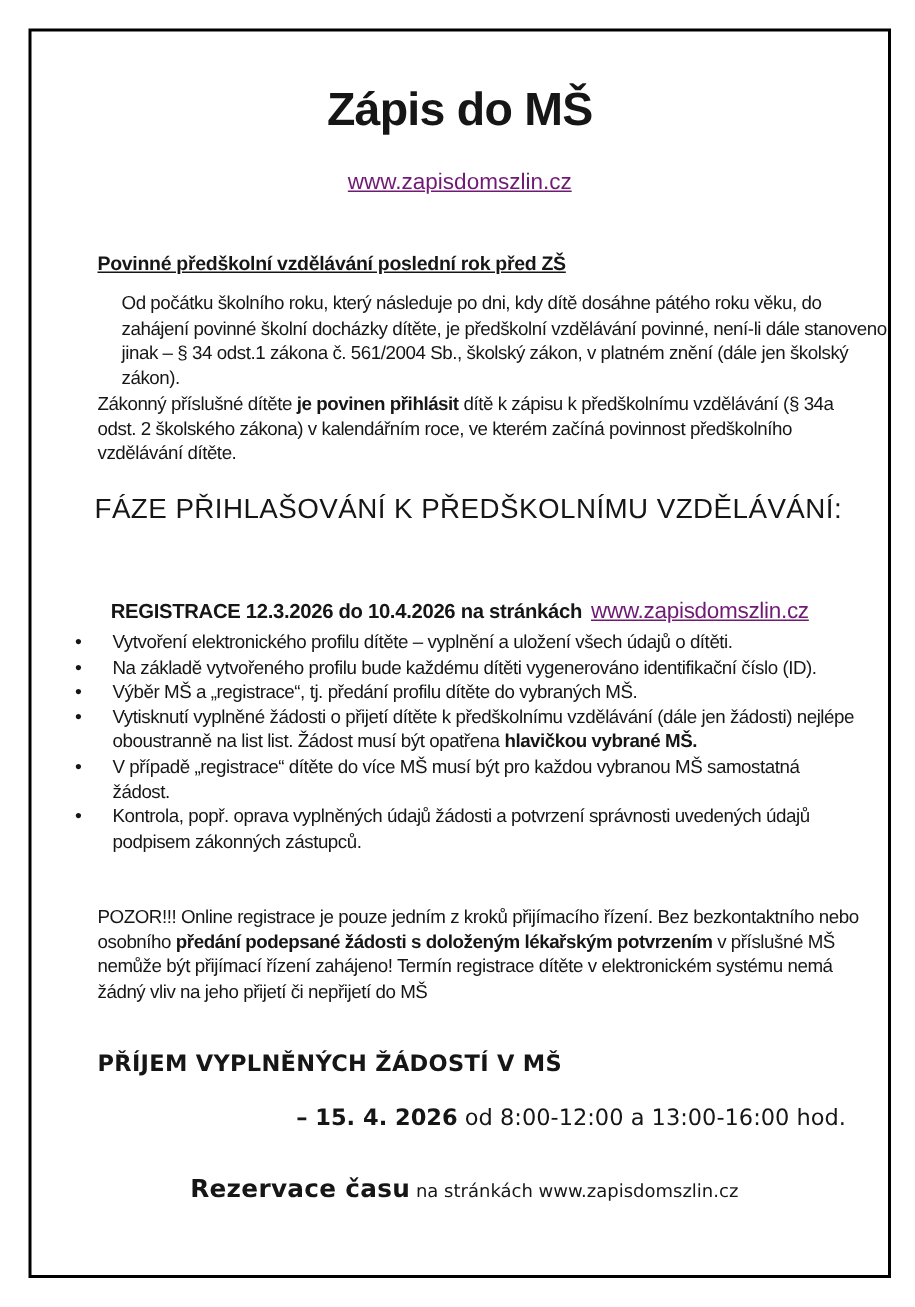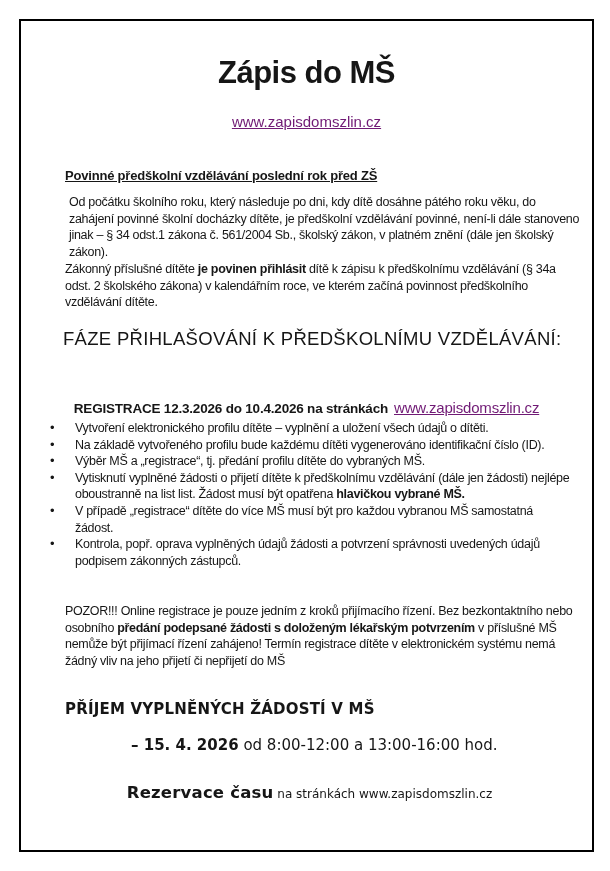--- a/index.html
+++ b/index.html
@@ -38,21 +38,21 @@
     font-size:12.5px;
     letter-spacing:-0.3px;
     line-height:16.6px;
   }
   .sec-heading{
     top:147px; left:44px;
     font-size:13px; font-weight:bold;
     text-decoration:underline;
     letter-spacing:-0.2px;
   }
-  .para1{top:173px; left:48px; width:514px;}
+  .para1{top:173px; left:60px; width:514px;}
   .para2{top:240px; left:44px; width:514px;}
   b, .b{font-weight:bold;}
 
   .faze-heading{
     top:307px; left:42px; width:520px;
     font-size:18.5px; font-weight:normal;
     letter-spacing:0.3px;
     white-space:nowrap;
   }
   .registrace-line{
@@ -81,21 +81,21 @@
   .pozor{top:582px; left:44px; width:514px;}
 
   .geo{font-family:"DejaVu Sans",sans-serif;text-align:right;}
   .prijem-heading{
     top:679px; left:44px;
     font-size:15px; font-weight:bold;
     letter-spacing:0.2px;
   }
   .date-line{
     top:715px; left:110px; right:28px;
-    text-align:left;
+    text-align:right;
     font-size:15px;
     white-space:nowrap;
   }
   .rezervace-line{
     top:762px; left:50px; right:44px;
     text-align:center;
     font-size:12px;
     white-space:nowrap;
   }
   .rezervace-line .big{font-size:16.5px; font-weight:bold; letter-spacing:0.2px;}

